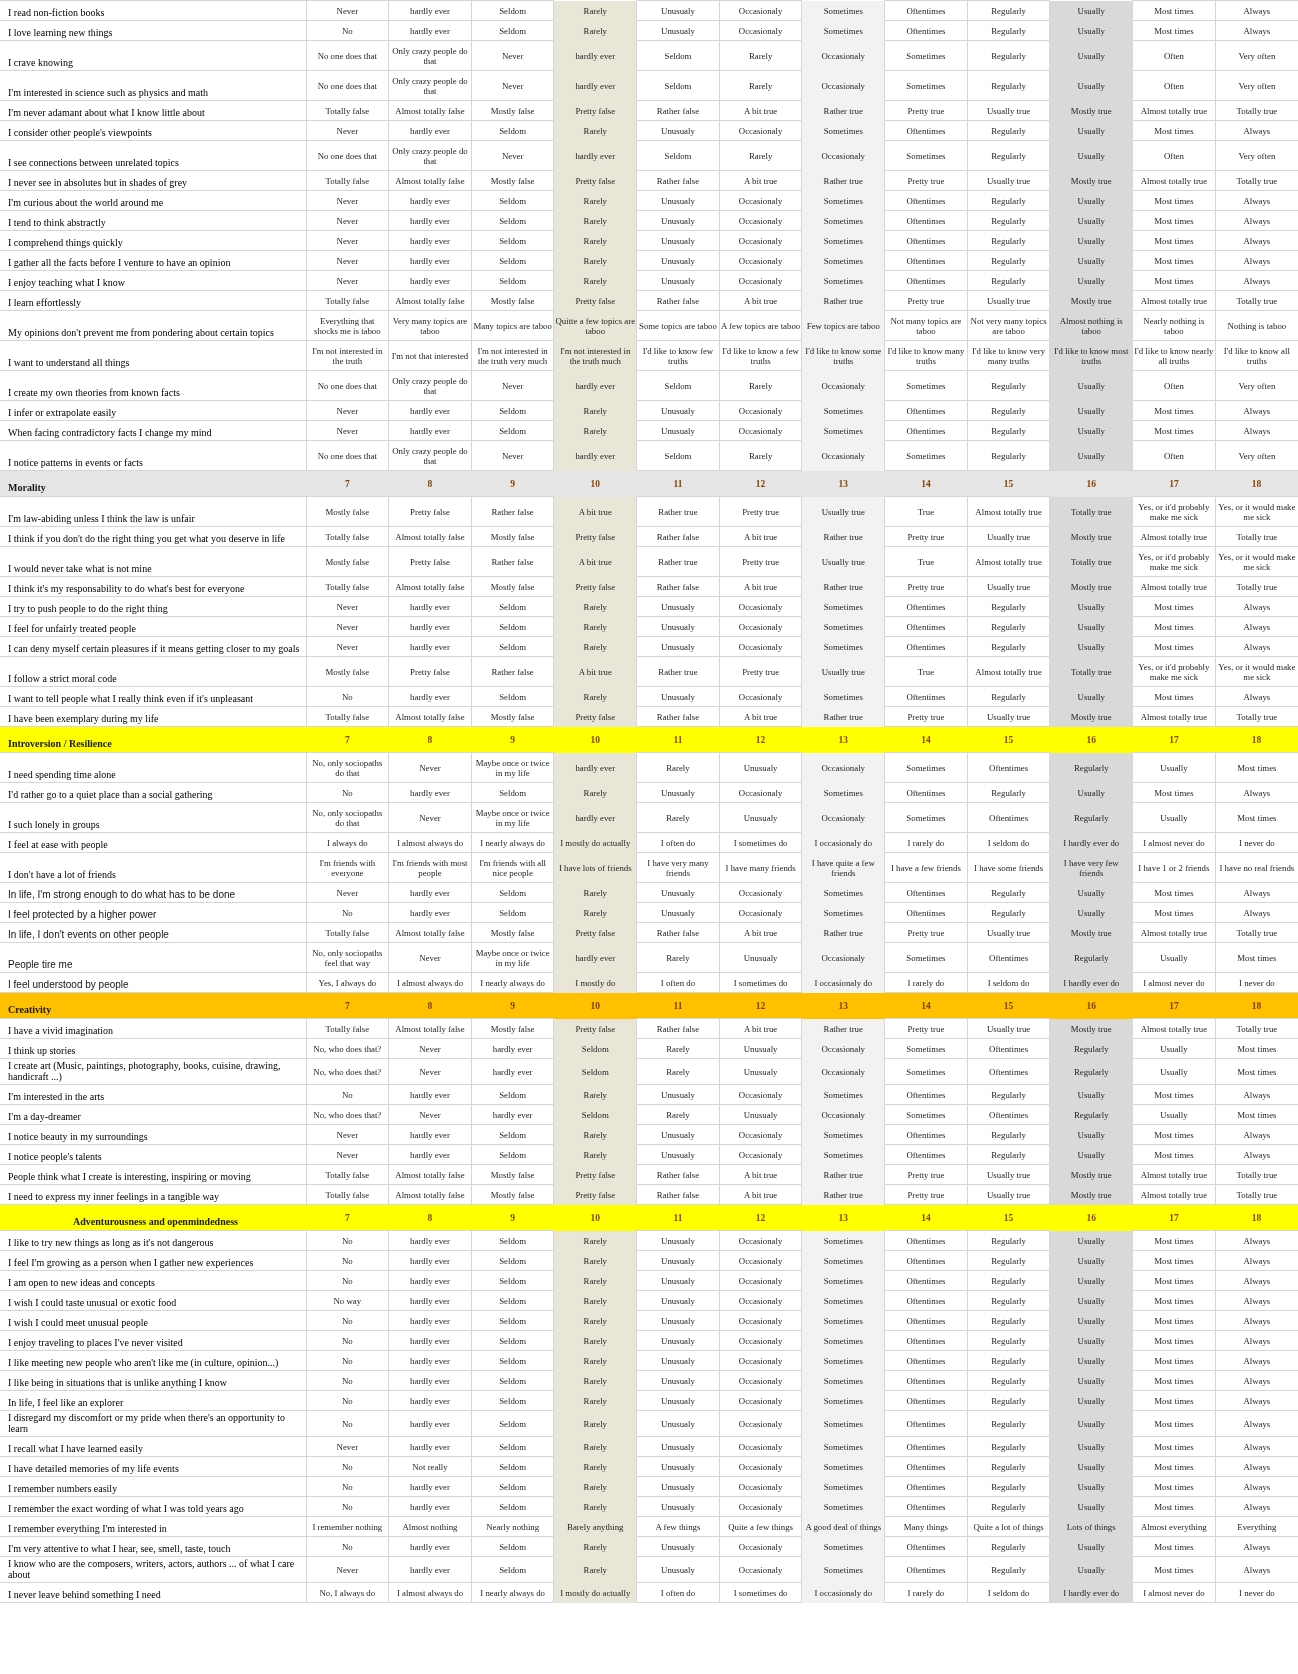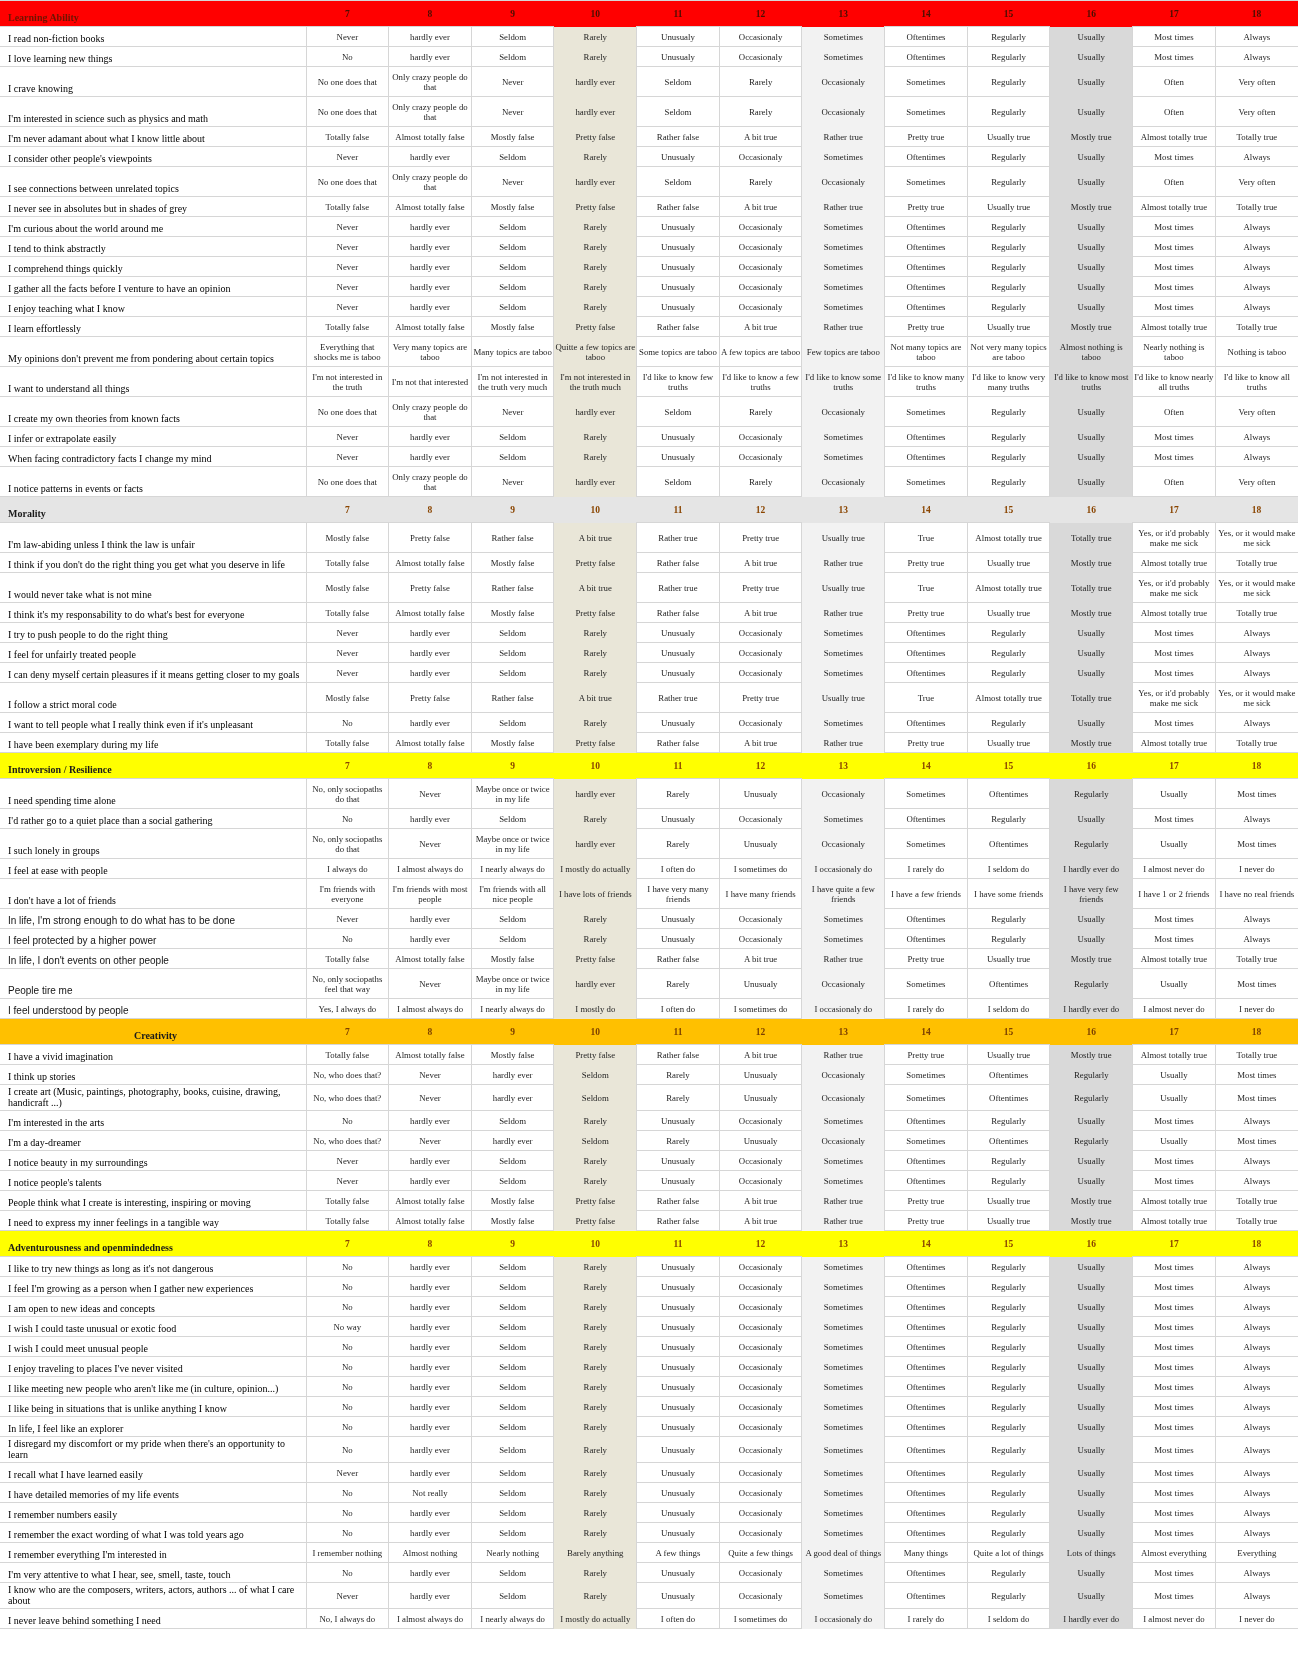--- a/index.html
+++ b/index.html
@@ -37,35 +37,20 @@
       <col>
       <col>
       <col>
       <col>
       <col>
       <col>
       <col>
       <col>
   </colgroup>
   <tbody>
-      <tr class="section-header" style="background: rgb(255, 0, 0);">
-        <td class="section-title" style="color: rgb(111, 20, 0);">Learning Ability</td>
-        <td class="col-num" style="color: rgb(74, 14, 0);">7</td>
-        <td class="col-num" style="color: rgb(74, 14, 0);">8</td>
-        <td class="col-num" style="color: rgb(74, 14, 0);">9</td>
-        <td class="col-num" style="color: rgb(74, 14, 0);">10</td>
-        <td class="col-num" style="color: rgb(74, 14, 0);">11</td>
-        <td class="col-num" style="color: rgb(74, 14, 0);">12</td>
-        <td class="col-num" style="color: rgb(74, 14, 0);">13</td>
-        <td class="col-num" style="color: rgb(74, 14, 0);">14</td>
-        <td class="col-num" style="color: rgb(74, 14, 0);">15</td>
-        <td class="col-num" style="color: rgb(74, 14, 0);">16</td>
-        <td class="col-num" style="color: rgb(74, 14, 0);">17</td>
-        <td class="col-num" style="color: rgb(74, 14, 0);">18</td>
-      </tr>
       <tr>
         <td class="statement">I read non-fiction books</td>
         <td class="value c0">Never</td>
         <td class="value c1">hardly ever</td>
         <td class="value c2">Seldom</td>
         <td class="value c3">Rarely</td>
         <td class="value c4">Unusualy</td>
         <td class="value c5">Occasionaly</td>
         <td class="value c6">Sometimes</td>
         <td class="value c7">Oftentimes</td>
@@ -683,21 +668,21 @@
         <td class="value c4">I often do</td>
         <td class="value c5">I sometimes do</td>
         <td class="value c6">I occasionaly do</td>
         <td class="value c7">I rarely do</td>
         <td class="value c8">I seldom do</td>
         <td class="value c9">I hardly ever do</td>
         <td class="value c10">I almost never do</td>
         <td class="value c11">I never do</td>
       </tr>
       <tr class="section-header" style="background: rgb(255, 192, 0);">
-        <td class="section-title" style="color: rgb(26, 26, 26); text-align: center;">Creativity</td>
+        <td class="section-title" style="color: rgb(26, 26, 26);">Creativity</td>
         <td class="col-num" style="color: rgb(123, 63, 0);">7</td>
         <td class="col-num" style="color: rgb(123, 63, 0);">8</td>
         <td class="col-num" style="color: rgb(123, 63, 0);">9</td>
         <td class="col-num" style="color: rgb(123, 63, 0);">10</td>
         <td class="col-num" style="color: rgb(123, 63, 0);">11</td>
         <td class="col-num" style="color: rgb(123, 63, 0);">12</td>
         <td class="col-num" style="color: rgb(123, 63, 0);">13</td>
         <td class="col-num" style="color: rgb(123, 63, 0);">14</td>
         <td class="col-num" style="color: rgb(123, 63, 0);">15</td>
         <td class="col-num" style="color: rgb(123, 63, 0);">16</td>
@@ -833,21 +818,21 @@
         <td class="value c4">Rather false</td>
         <td class="value c5">A bit true</td>
         <td class="value c6">Rather true</td>
         <td class="value c7">Pretty true</td>
         <td class="value c8">Usually true</td>
         <td class="value c9">Mostly true</td>
         <td class="value c10">Almost totally true</td>
         <td class="value c11">Totally true</td>
       </tr>
       <tr class="section-header" style="background: rgb(255, 255, 0);">
-        <td class="section-title" style="color: rgb(26, 26, 26);">Adventurousness and openmindedness</td>
+        <td class="section-title" style="color: rgb(26, 26, 26); text-align: center;">Adventurousness and openmindedness</td>
         <td class="col-num" style="color: rgb(138, 69, 0);">7</td>
         <td class="col-num" style="color: rgb(138, 69, 0);">8</td>
         <td class="col-num" style="color: rgb(138, 69, 0);">9</td>
         <td class="col-num" style="color: rgb(138, 69, 0);">10</td>
         <td class="col-num" style="color: rgb(138, 69, 0);">11</td>
         <td class="col-num" style="color: rgb(138, 69, 0);">12</td>
         <td class="col-num" style="color: rgb(138, 69, 0);">13</td>
         <td class="col-num" style="color: rgb(138, 69, 0);">14</td>
         <td class="col-num" style="color: rgb(138, 69, 0);">15</td>
         <td class="col-num" style="color: rgb(138, 69, 0);">16</td>

